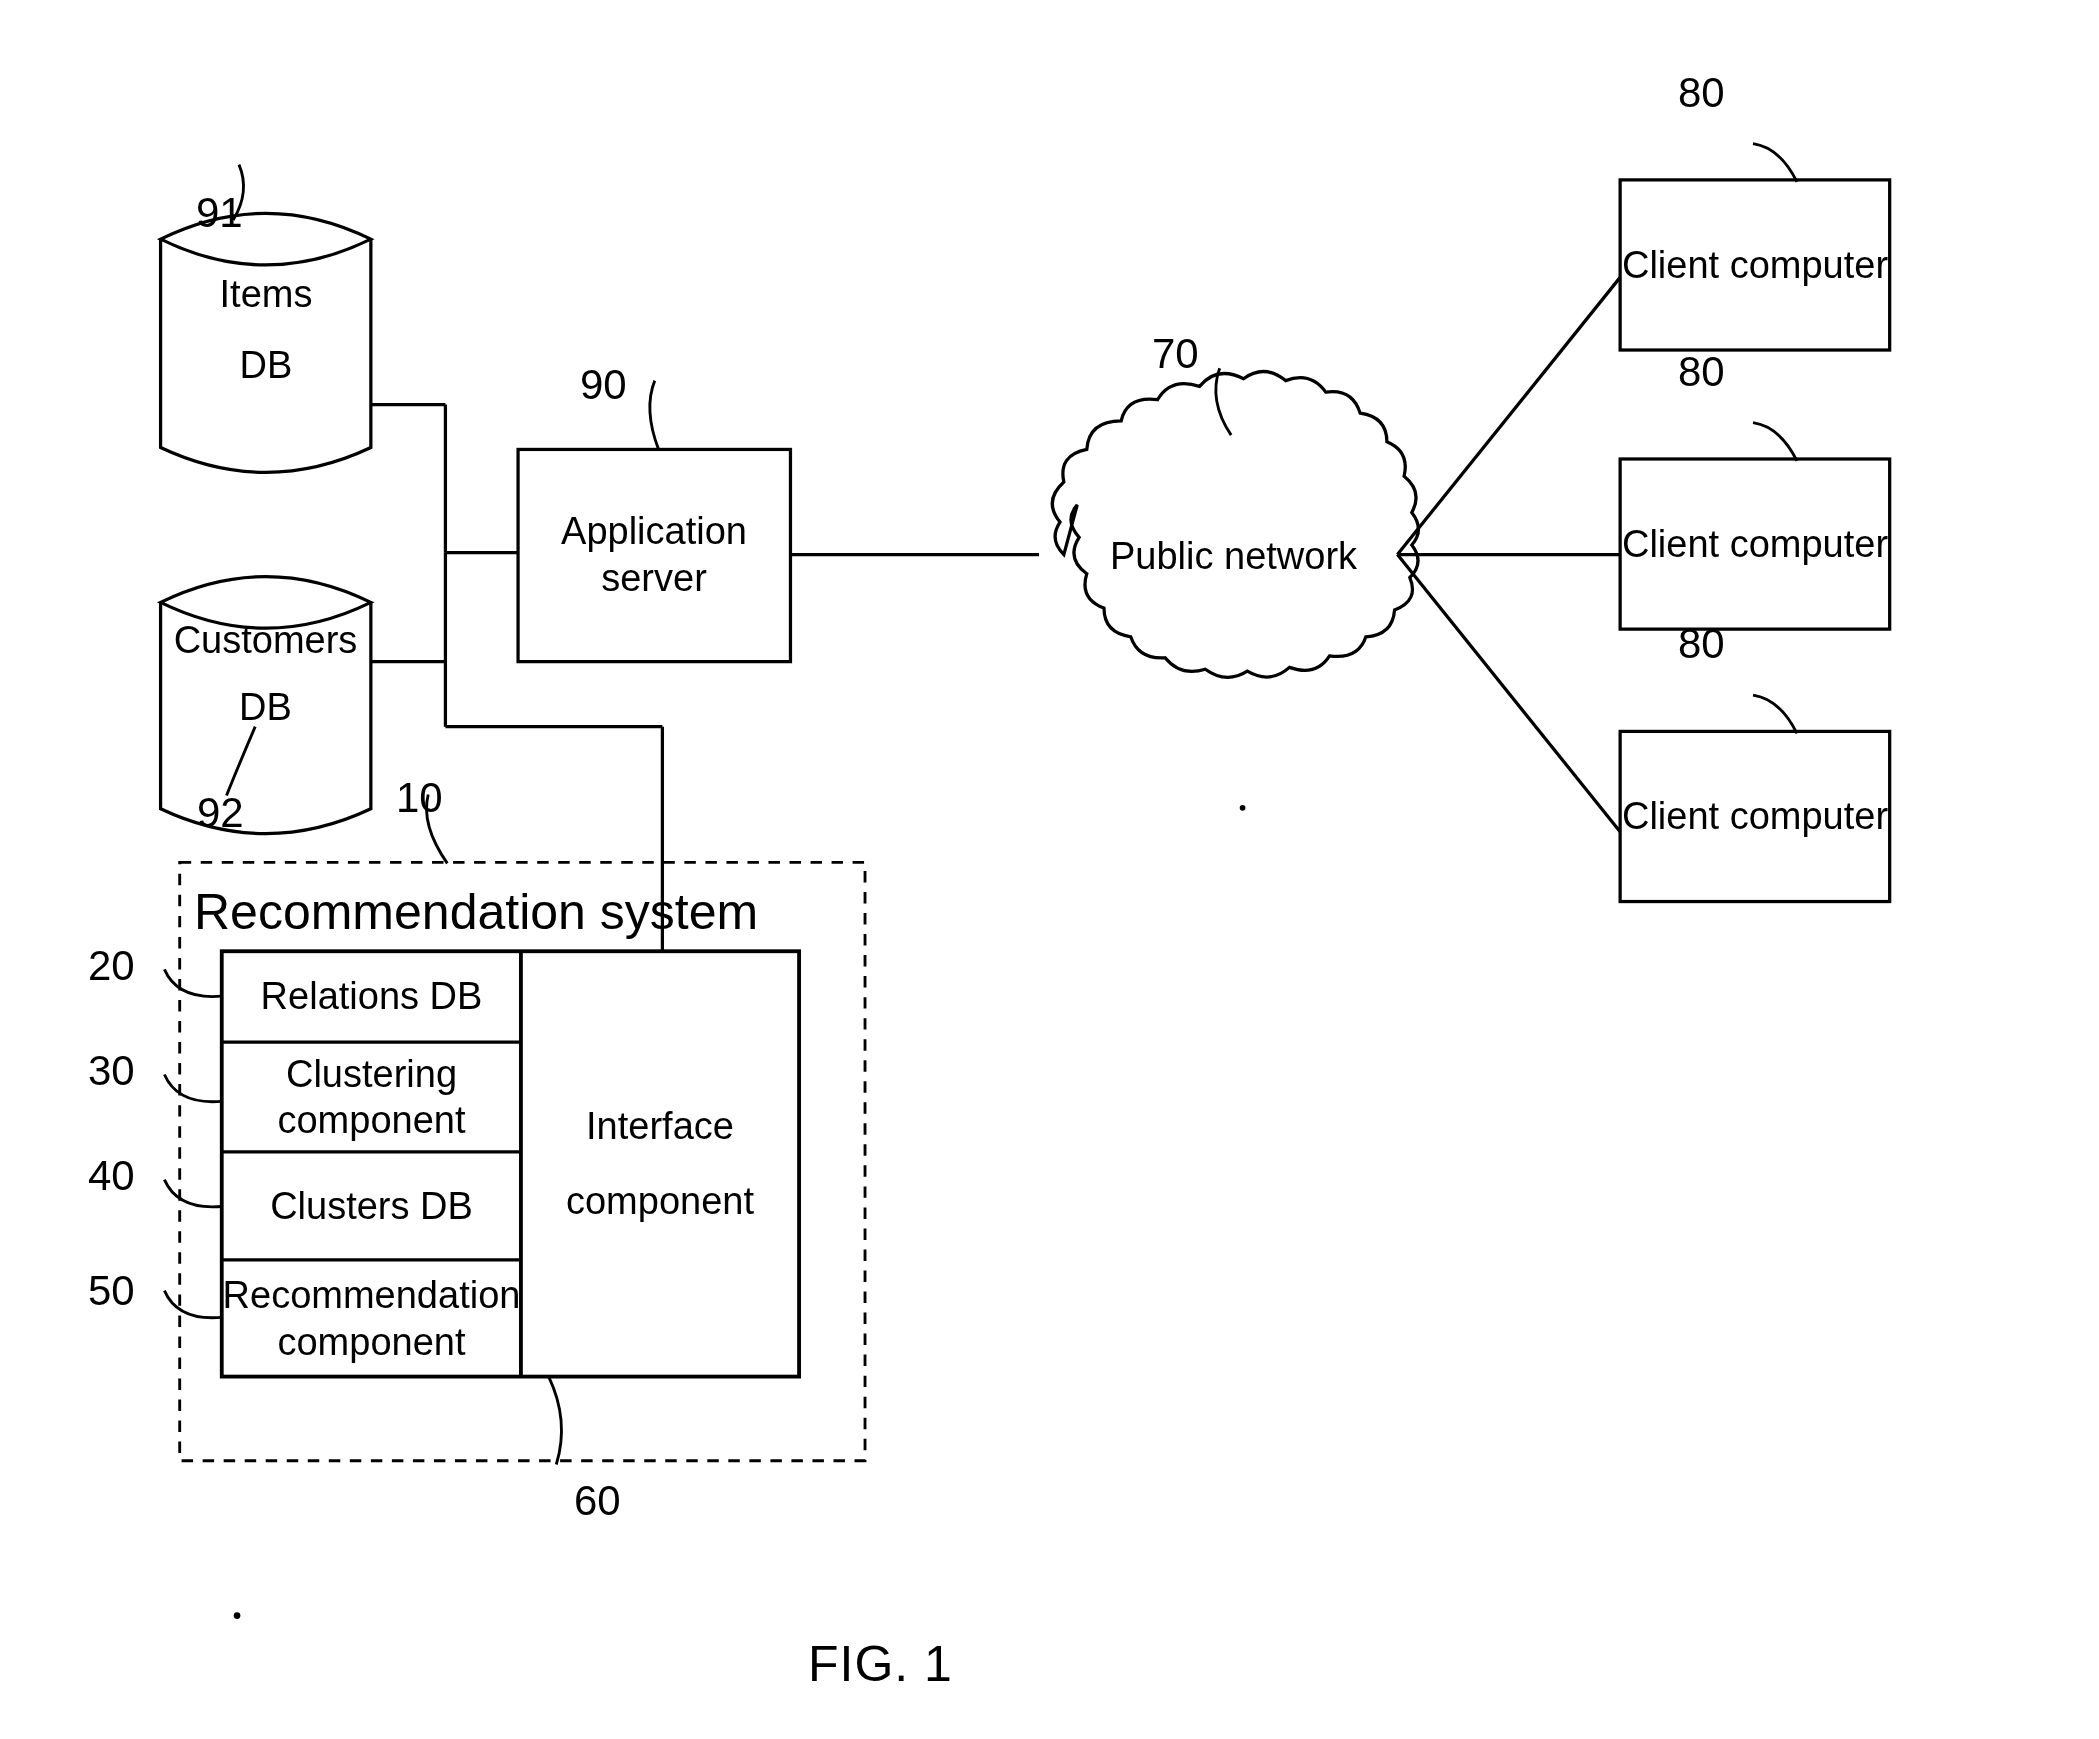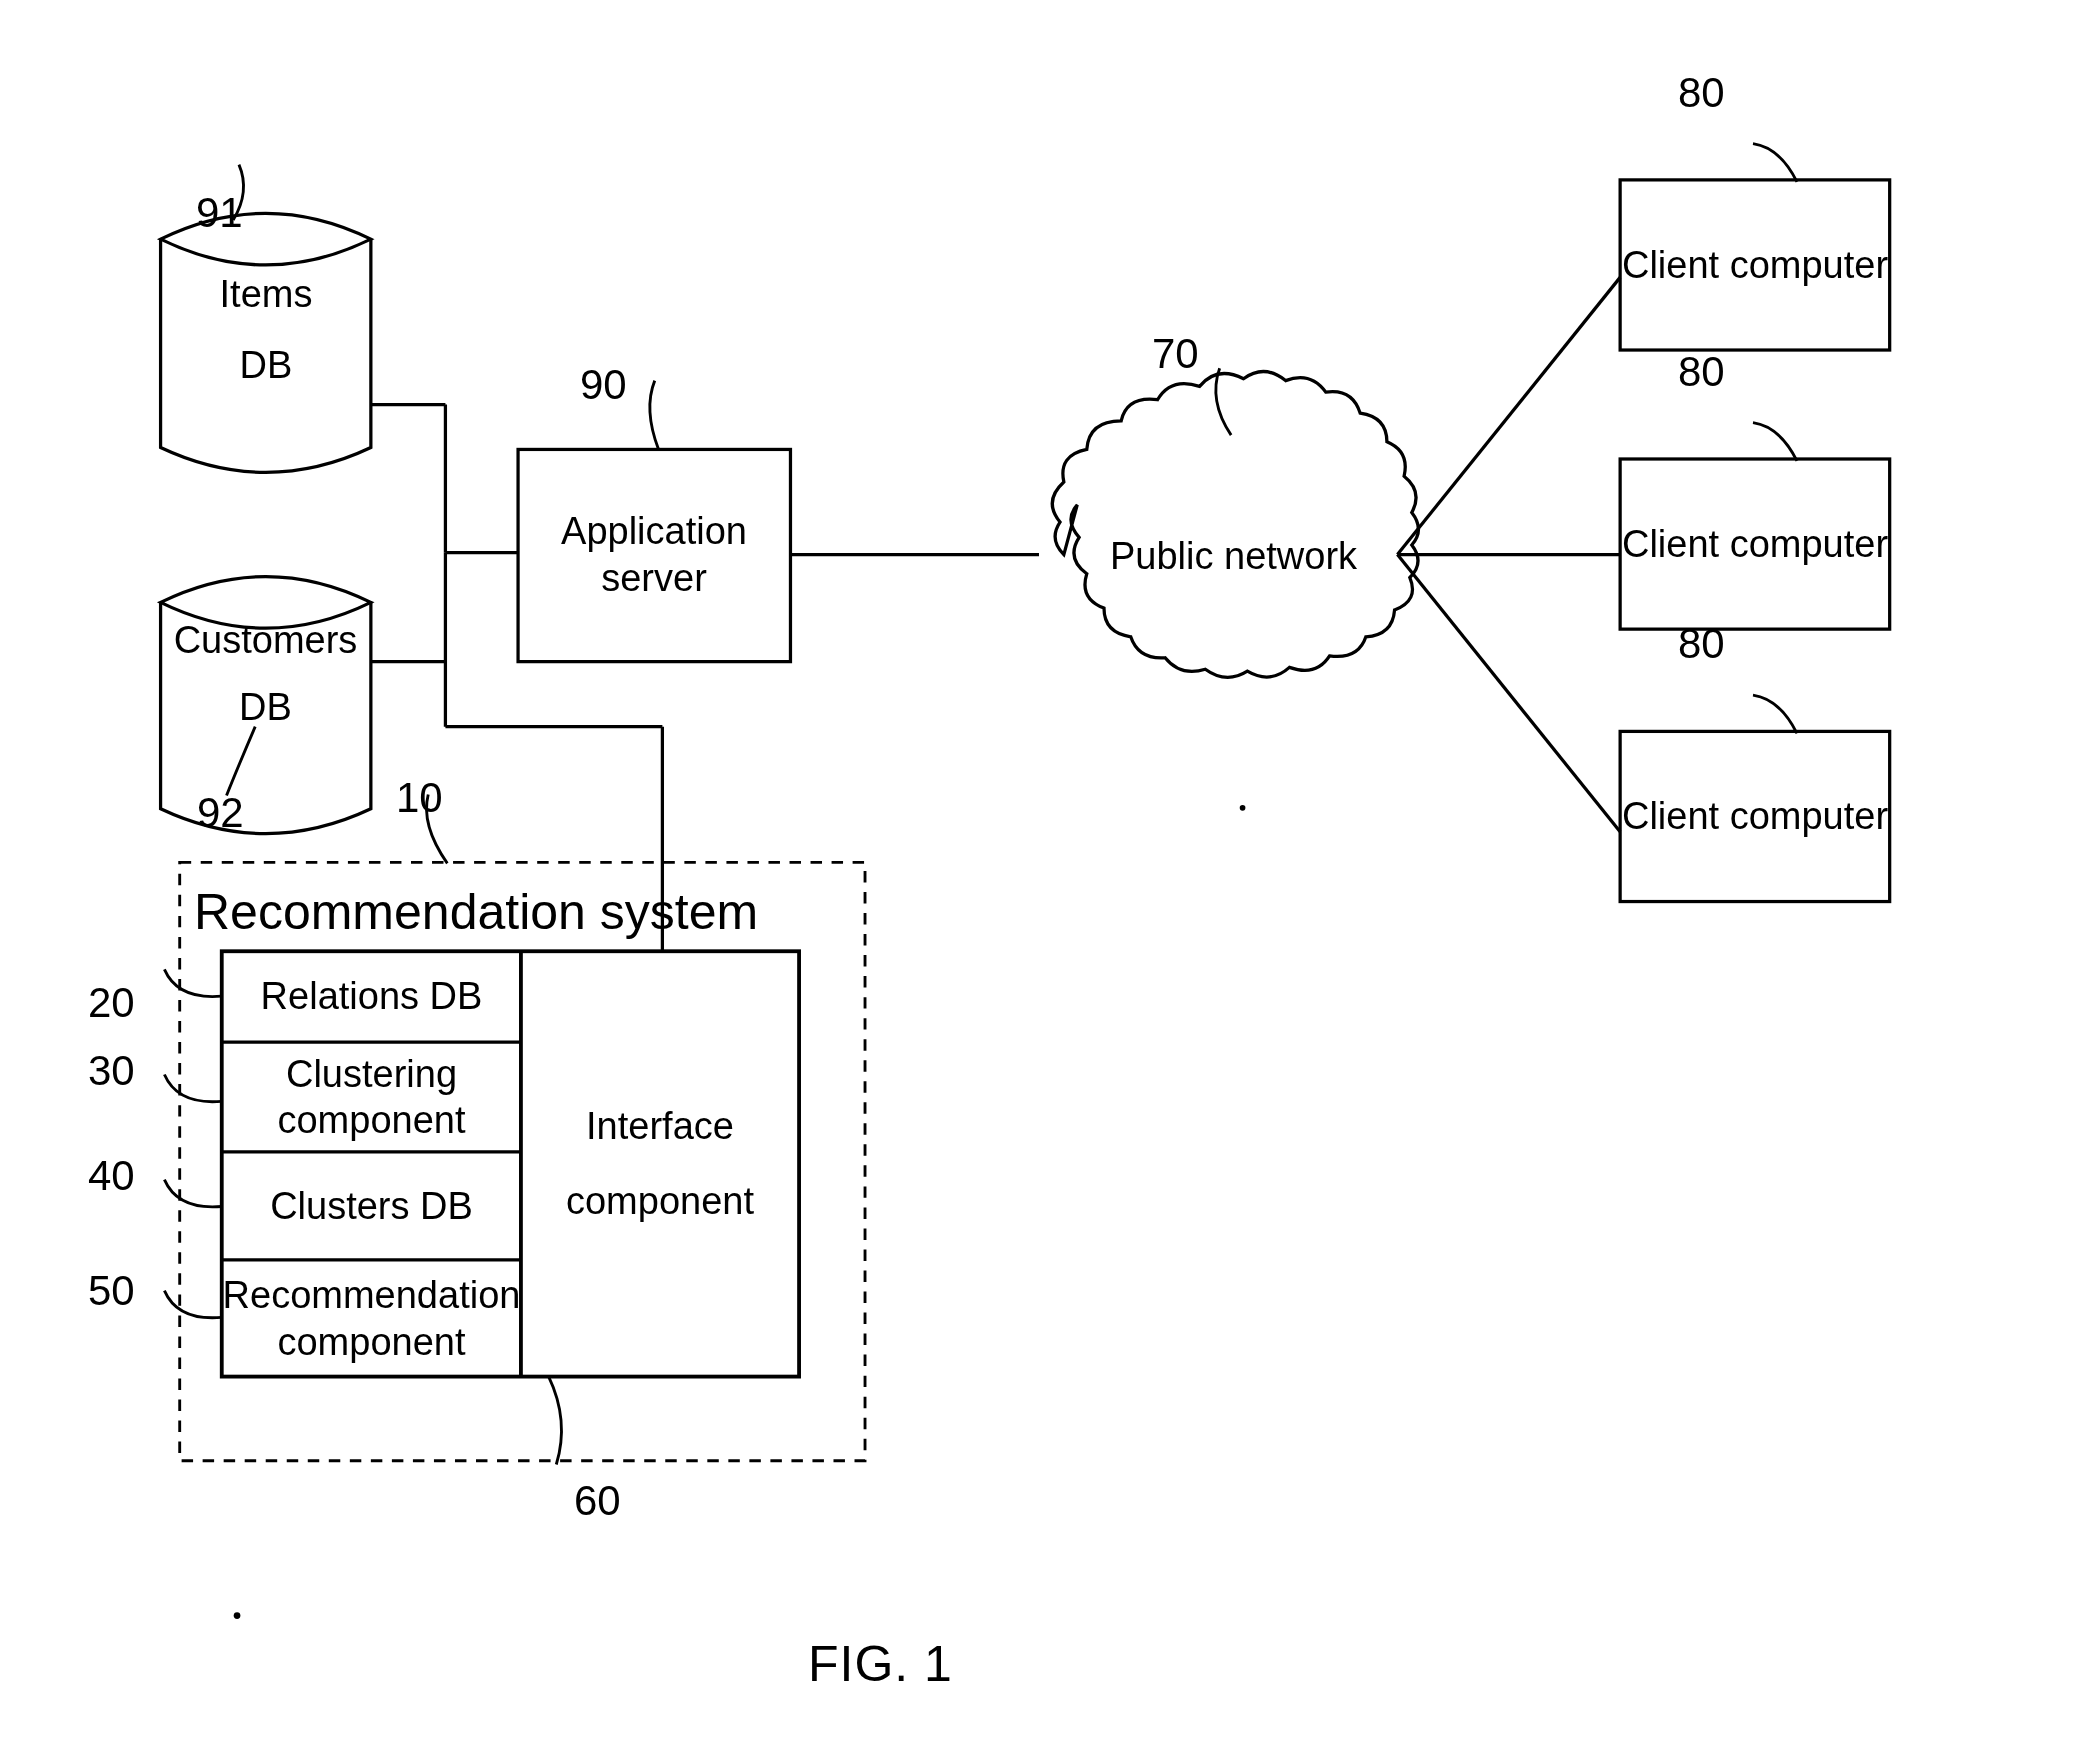--- a/index.html
+++ b/index.html
@@ -118,21 +118,21 @@
 
   <div class="boxtxt" style="left:1620px;top:792px;width:270px;height:48px;">Client computer</div>
   <div class="ref" style="left:1678px;top:620px;">80</div>
 
   <div class="lbl" style="left:194px;top:887px;">Recommendation system</div>
   <div class="ref" style="left:396px;top:774px;">10</div>
 
   <div class="boxtxt" style="left:222px;top:951px;width:299px;height:91px;flex-direction:column;">
     <span>Relations DB</span>
   </div>
-  <div class="ref" style="left:88px;top:942px;margin-top:37px;">20</div>
+  <div class="ref" style="left:88px;top:942px;">20</div>
 
   <div class="boxtxt" style="left:222px;top:1042px;width:299px;height:110px;flex-direction:column;">
     <span>Clustering</span>
     <span>component</span>
   </div>
   <div class="ref" style="left:88px;top:1047px;">30</div>
 
   <div class="boxtxt" style="left:222px;top:1152px;width:299px;height:108px;flex-direction:column;">
     <span>Clusters DB</span>
   </div>

